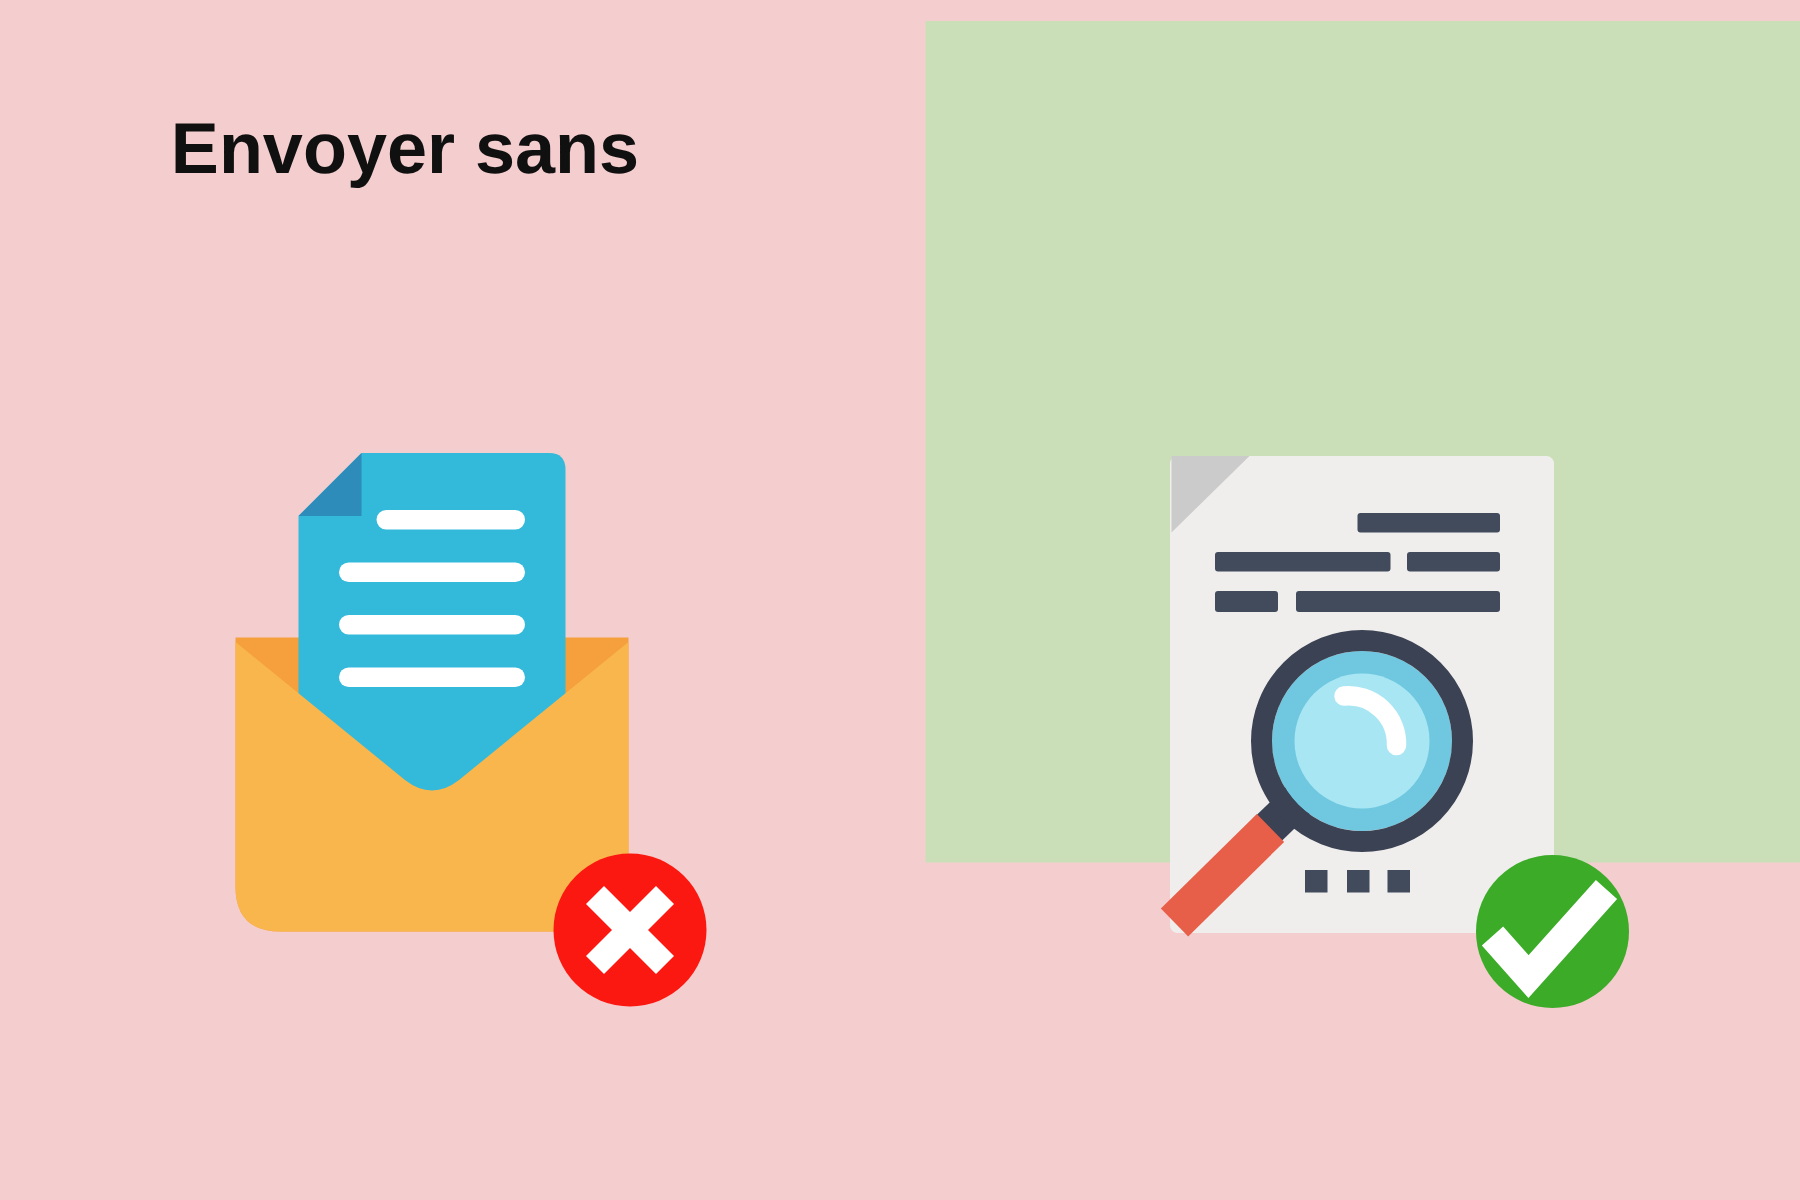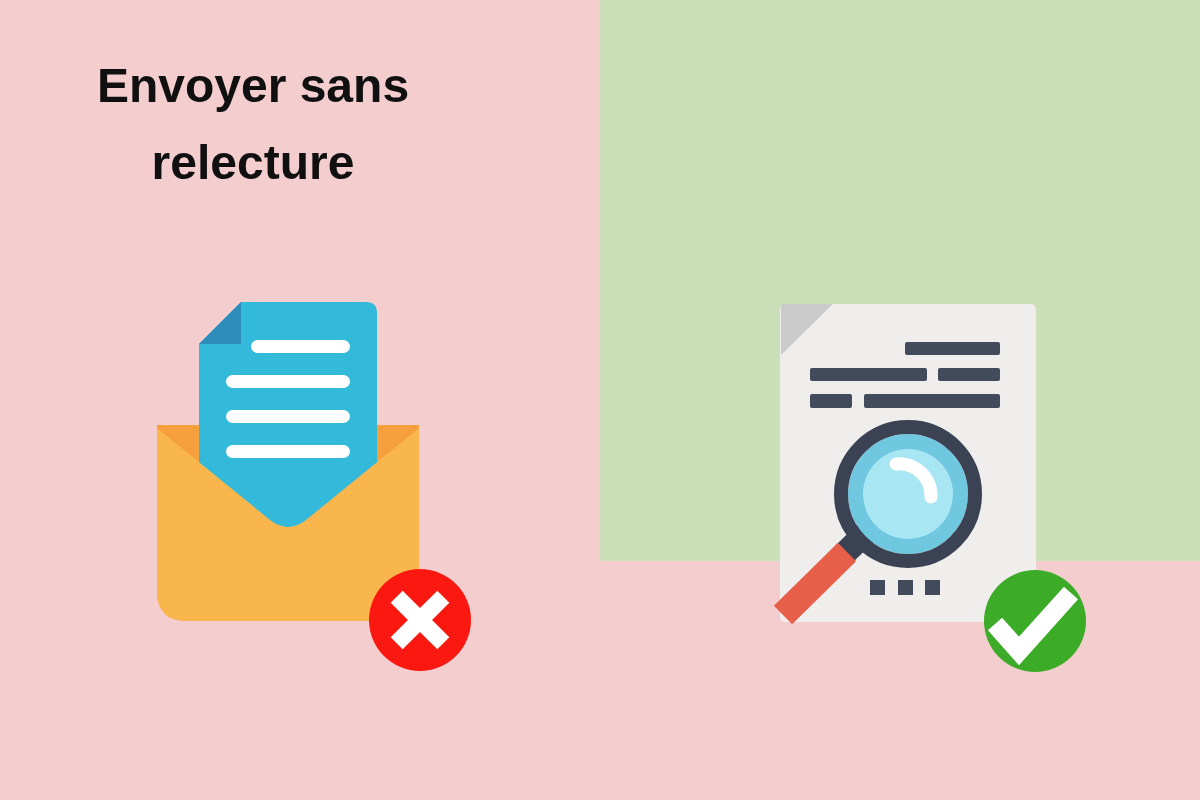--- a/index.html
+++ b/index.html
@@ -2,21 +2,21 @@
 <html><head>
 <meta charset="utf-8">
 <style>
   html,body{margin:0;padding:0;}
   body{
     width:1200px;height:800px;position:relative;overflow:hidden;
     font-family:"Liberation Sans", sans-serif;
     background:#F4CDCE;
   }
   .canvas{position:absolute;inset:0;width:1200px;height:800px;}
-  .half{position:absolute;top:0;height:561px;width:600px;}
+  .half{position:absolute;top:14px;height:561px;width:600px;margin-left:17px;}
   .half.left{left:0;background:#F4CDCE;}
   .half.right{left:600px;background:#CADFB7;}
   .title{
     position:absolute;top:47px;margin:0;
     font-size:48px;font-weight:700;line-height:77px;
     color:#101010;text-align:center;letter-spacing:0;
   }
   .title.left-title{left:0;width:506px;}
   .title span{display:block;}
   .icon-svg{position:absolute;display:block;}
@@ -24,21 +24,20 @@
   #right-icon{left:765px;top:290px;width:330px;height:390px;}
 </style>
 </head>
 <body>
 
 <div class="canvas">
 
   <div class="half left">
     <h1 class="title left-title">
       <span>Envoyer sans</span>
-      <span>relecture</span>
     </h1>
   </div>
 
   <div class="half right">
     
   </div>
 
   <svg id="left-icon" class="icon-svg" viewBox="150 290 335 390" xmlns="http://www.w3.org/2000/svg" aria-hidden="true">
 
     <path d="M157,425 H419 V591 Q419,621 389,621 H187 Q157,621 157,591 Z" fill="#F5A03C"></path>

